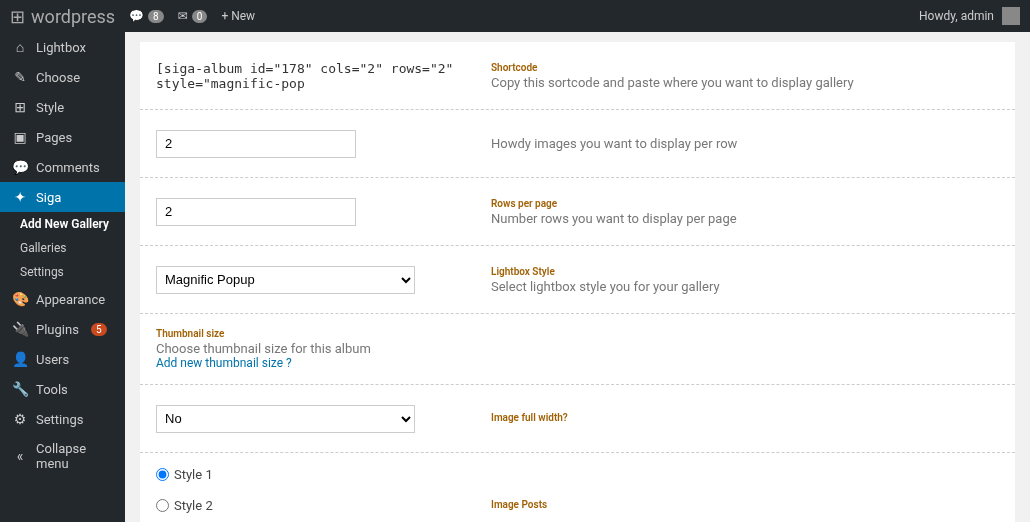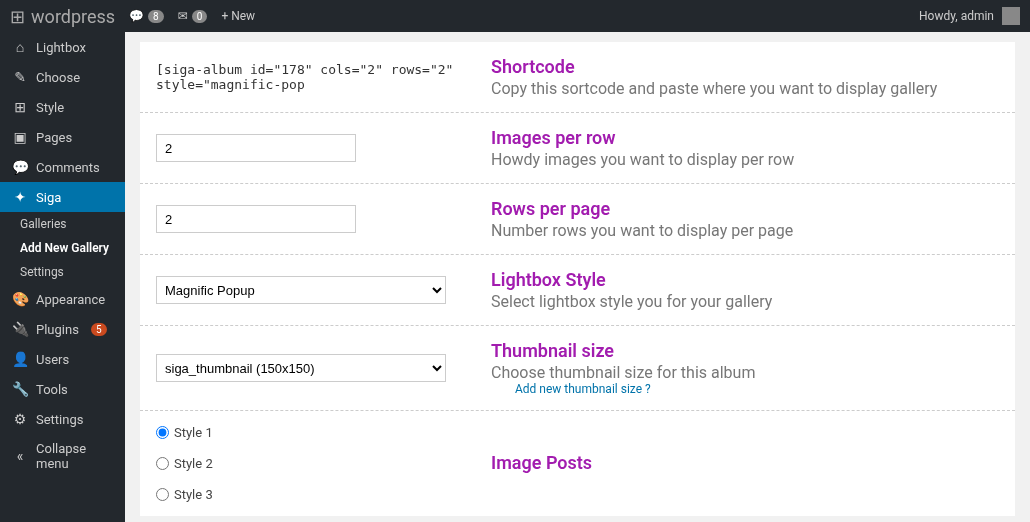--- a/index.html
+++ b/index.html
@@ -29,31 +29,31 @@
 
     
     .content { flex: 1; overflow-y: auto; background: #f1f1f1; padding: 0; }
     .content-inner { background: #fff; margin: 10px 15px; padding: 0; }
 
     
     .form-section { border-bottom: 1px dashed #ccc; display: flex; align-items: stretch; min-height: 68px; }
     .form-section:last-child { border-bottom: none; }
     .form-left { width: 335px; flex-shrink: 0; padding: 14px 16px; display: flex; align-items: center; }
     .form-right { flex: 1; padding: 14px 16px; display: flex; flex-direction: column; justify-content: center; }
-    .form-right .field-label { font-weight: 600; color: #a21caf; font-size: 18px; margin-bottom: 2px; }
-    .form-right .field-desc { color: #777; font-size: 16px; }
-    .form-right .field-link { color: #0073aa; text-decoration: none; font-size: 12px; margin-left: 24px; }
+    .form-right .field-label { font-weight: 600; color: #a16207; font-size: 10px; margin-bottom: 2px; }
+    .form-right .field-desc { color: #777; font-size: 13px; }
+    .form-right .field-link { color: #0073aa; text-decoration: none; font-size: 12px; }
 
     
     .shortcode-text { font-size: 13px; color: #333; font-family: monospace; word-break: break-all; }
 
     
     .spinner-input { display: flex; align-items: center; }
     .number-input { width: 200px; height: 28px; border: 1px solid #ccc; padding: 4px 8px; font-size: 13px; background: #fff; }
-    .select-input { width: 290px; height: 28px; border: 1px solid #ccc; padding: 2px 4px; font-size: 13px; background: #fff; appearance: auto; }
+    .select-input { width: 259px; height: 28px; border: 1px solid #ccc; padding: 2px 4px; font-size: 13px; background: #fff; appearance: auto; }
 
     
     .radio-group { display: flex; align-items: center; gap: 16px; flex-direction: column; }
     .radio-item { display: flex; align-items: center; gap: 5px; font-size: 13px; cursor: pointer; }
     .radio-item input { cursor: pointer; }
   </style>
 </head>
 <body>
 
 <div class="topbar">
@@ -101,22 +101,22 @@
     </div>
     <div class="sidebar-item">
       <span class="sidebar-icon">💬</span>
       <span>Comments</span>
     </div>
     <div class="sidebar-item active">
       <span class="sidebar-icon">✦</span>
       <span>Siga</span>
     </div>
 
+    <div class="sidebar-subitem bold">Add New Gallery</div>
     <div class="sidebar-subitem">Galleries</div>
-    <div class="sidebar-subitem bold">Add New Gallery</div>
     <div class="sidebar-subitem">Settings</div>
 
     <div class="sidebar-item">
       <span class="sidebar-icon">🎨</span>
       <span>Appearance</span>
     </div>
     <div class="sidebar-item">
       <span class="sidebar-icon">🔌</span>
       <span>Plugins</span>
       <span class="badge">5</span>
@@ -152,21 +152,20 @@
         </div>
       </div>
 
       <div class="form-section">
         <div class="form-left">
           <div class="spinner-input">
             <input type="number" class="number-input" value="2" style="">
           </div>
         </div>
         <div class="form-right">
-          <div class="field-label">Images per row</div>
           <div class="field-desc">Howdy images you want to display per row</div>
         </div>
       </div>
 
       <div class="form-section">
         <div class="form-left">
           <div class="spinner-input">
             <input type="number" class="number-input" value="2" style="">
           </div>
         </div>
@@ -184,35 +183,38 @@
             <option>None</option>
           </select>
         </div>
         <div class="form-right">
           <div class="field-label">Lightbox Style</div>
           <div class="field-desc">Select lightbox style you for your gallery</div>
         </div>
       </div>
 
       <div class="form-section">
-        <div class="form-left">
-          <select class="select-input">
-            <option>siga_thumbnail (150x150)</option>
-            <option>thumbnail (150x150)</option>
-            <option>medium (300x300)</option>
-            <option>large (1024x1024)</option>
-          </select>
-        </div>
         <div class="form-right">
           <div class="field-label">Thumbnail size</div>
           <div class="field-desc">Choose thumbnail size for this album</div>
           <a href="#" class="field-link">Add new thumbnail size ?</a>
         </div>
       </div>
 
+      <div class="form-section">
+        <div class="form-left">
+          <select class="select-input">
+            <option>No</option>
+            <option>Yes</option>
+          </select>
+        </div>
+        <div class="form-right">
+          <div class="field-label">Image full width?</div>
+        </div>
+      </div>
 
       <div class="form-section">
         <div class="form-left">
           <div class="radio-group">
             <label class="radio-item">
               <input type="radio" name="image_style" value="style1" checked="" style="">
               <span>Style 1</span>
             </label>
             <label class="radio-item">
               <input type="radio" name="image_style" value="style2" style="">

